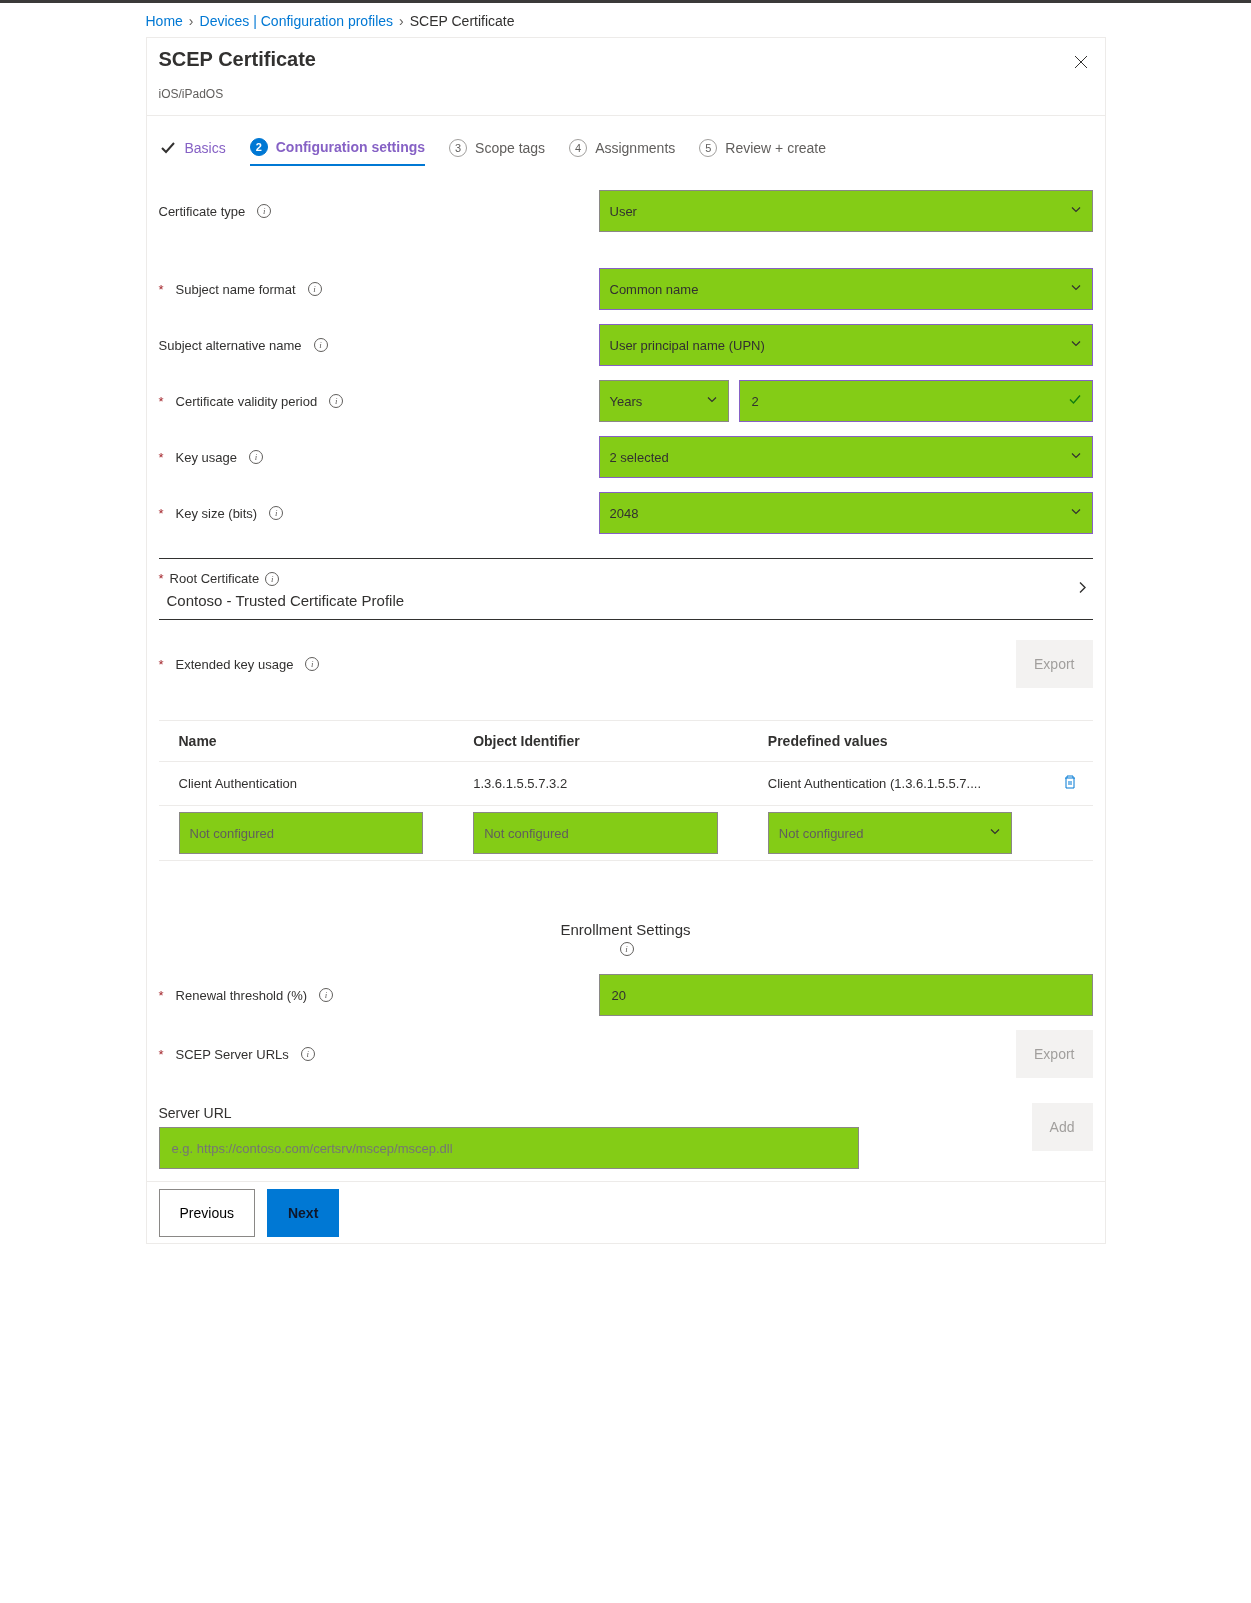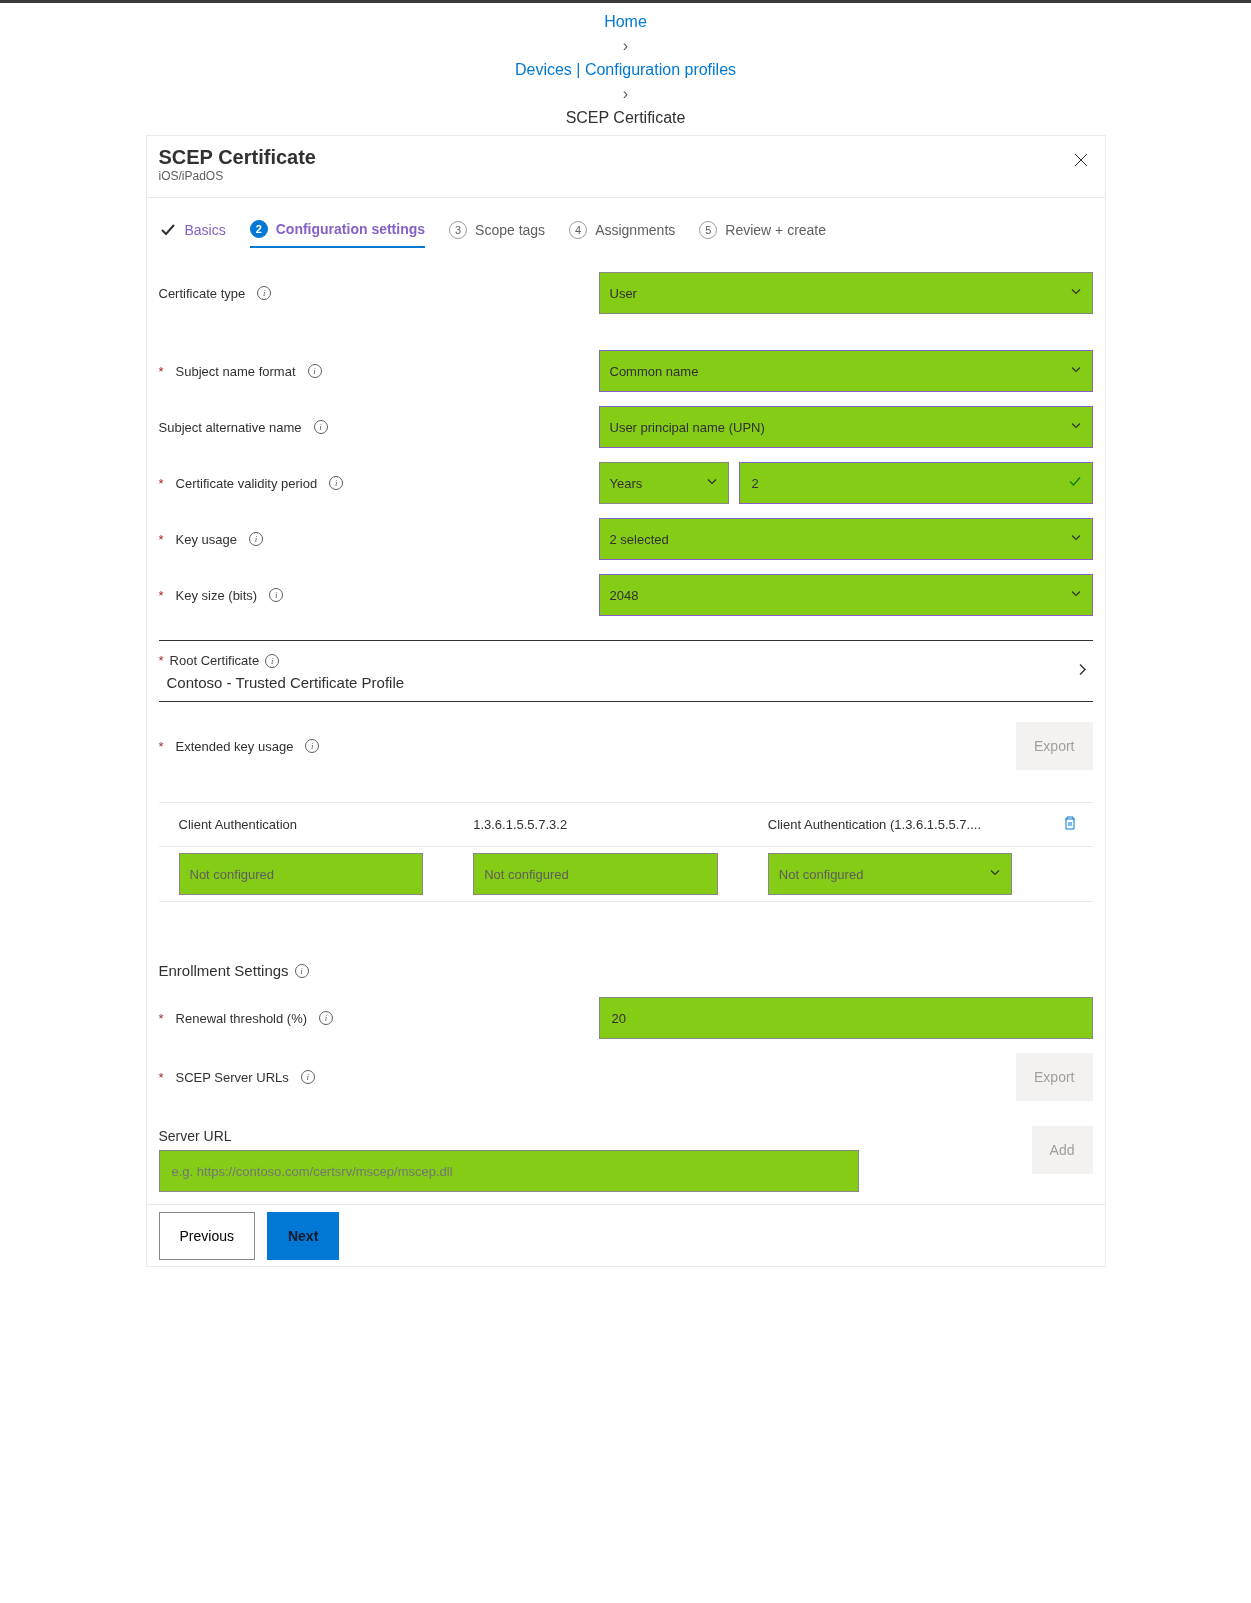--- a/index.html
+++ b/index.html
@@ -7,29 +7,29 @@
     margin: 0;
     font-family: "Segoe UI", -apple-system, BlinkMacSystemFont, sans-serif;
     font-size: 13px;
     color: #323130;
     background: #fff;
     border-top: 3px solid #3b3a39;
   }
   .page { width: 960px; margin: 0 auto; position: relative; padding-bottom: 120px; }
   .breadcrumb {
     display: flex; align-items: center; gap: 6px;
-    padding: 10px 0 8px 0; font-size: 16px; flex-direction: column;
+    padding: 10px 0 8px 0; font-size: 14px;
   }
   .breadcrumb a { color: #0078d4; text-decoration: none; }
   .breadcrumb .sep { color: #605e5c; }
   .breadcrumb .current { color: #323130; }
   .panel { border: 1px solid #edebe9; padding: 0 0 24px 0; position: relative; }
   .panel-head { padding: 10px 20px 4px 12px; position: relative; }
   .title { font-size: 20px; font-weight: 600; margin: 0; }
-  .subtitle { font-size: 12px; color: #605e5c; margin-top: 0; }
+  .subtitle { font-size: 12px; color: #605e5c; margin-top: 16px; }
   .close-btn { position: absolute; right: 14px; top: 14px; width: 20px; height: 20px;
     display: flex; align-items: center; justify-content: center; cursor: pointer; color: #323130; }
   .hr { border: none; border-top: 1px solid #edebe9; margin: 10px 0 0 0; }
 
   .tabs { display: flex; gap: 24px; padding: 22px 12px 0 12px; align-items: center; }
   .tab { display: flex; align-items: center; gap: 8px; padding-bottom: 8px; font-size: 14px; color: #605e5c; }
   .tab .num { width: 18px; height: 18px; border-radius: 50%; border: 1px solid #a19f9d;
     display: inline-flex; align-items: center; justify-content: center; font-size: 11px; color: #605e5c; }
   .tab.done .num { border: none; }
   .tab.done svg { color: #323130; }
@@ -68,21 +68,21 @@
 
   .eku-table { margin-top: 32px; border-top: 1px solid #edebe9; }
   .eku-thead, .eku-tr { display: grid; grid-template-columns: 1fr 1fr 1fr 50px; gap: 0; align-items: center; padding: 12px 0; border-bottom: 1px solid #edebe9; }
   .eku-thead { font-weight: 600; font-size: 14px; }
   .eku-thead > div, .eku-tr > div { padding: 0 20px; }
   .eku-inputs { display: grid; grid-template-columns: 1fr 1fr 1fr 50px; gap: 0; padding: 6px 0; border-bottom: 1px solid #edebe9; }
   .eku-inputs > div { padding: 0 20px; }
   .eku-inputs .text-input, .eku-inputs .select { width: 96%; color: #605e5c; }
   .del-icon { color: #0078d4; cursor: pointer; }
 
-  .enroll-head { font-size: 15px; margin-top: 60px; display: flex; align-items: center; gap: 4px; }
+  .enroll-head { font-size: 15px; margin-top: 60px; display: flex; align-items: center; gap: 4px; flex-direction: column; }
   .server-url-lbl { font-size: 14px; margin-top: 27px; margin-bottom: 6px; }
   .url-input-wrap { display: flex; align-items: center; gap: 14px; }
   .url-input { width: 700px; }
   .url-list-item { display: flex; justify-content: space-between; align-items: center; font-size: 14px;
     padding: 24px 4px 10px 4px; }
   .more-icon { letter-spacing: 2px; font-weight: bold; color: #323130; cursor: pointer; }
 
   .footer {
     position: absolute; bottom: 0; left: 0; right: 0; height: 62px;
     border-top: 1px solid #edebe9; display: flex; align-items: center; gap: 12px; padding: 0 12px;
@@ -265,20 +265,26 @@
       <div class="ext-head">
         <div class="label-col" style="width:auto">
           <span class="req">*</span>
           <span>Extended key usage</span>
           <span class="info-icon">i</span>
         </div>
         <button class="soft-btn">Export</button>
       </div>
 
       <div class="eku-table">
+        <div class="eku-thead">
+          <div>Name</div>
+          <div>Object Identifier</div>
+          <div>Predefined values</div>
+          <div></div>
+        </div>
         <div class="eku-tr">
           <div>Client Authentication</div>
           <div>1.3.6.1.5.5.7.3.2</div>
           <div>Client Authentication (1.3.6.1.5.5.7....</div>
           <div><span class="del-icon"><svg width="16" height="16" viewBox="0 0 16 16">
                   <path d="M3 4 H13 M5 4 V2 H11 V4 M4 4 V14 H12 V4 M7 7 V11 M9 7 V11" stroke="currentColor" stroke-width="1" fill="none"></path>
                 </svg></span></div>
         </div>
         <div class="eku-inputs">
           <div>

